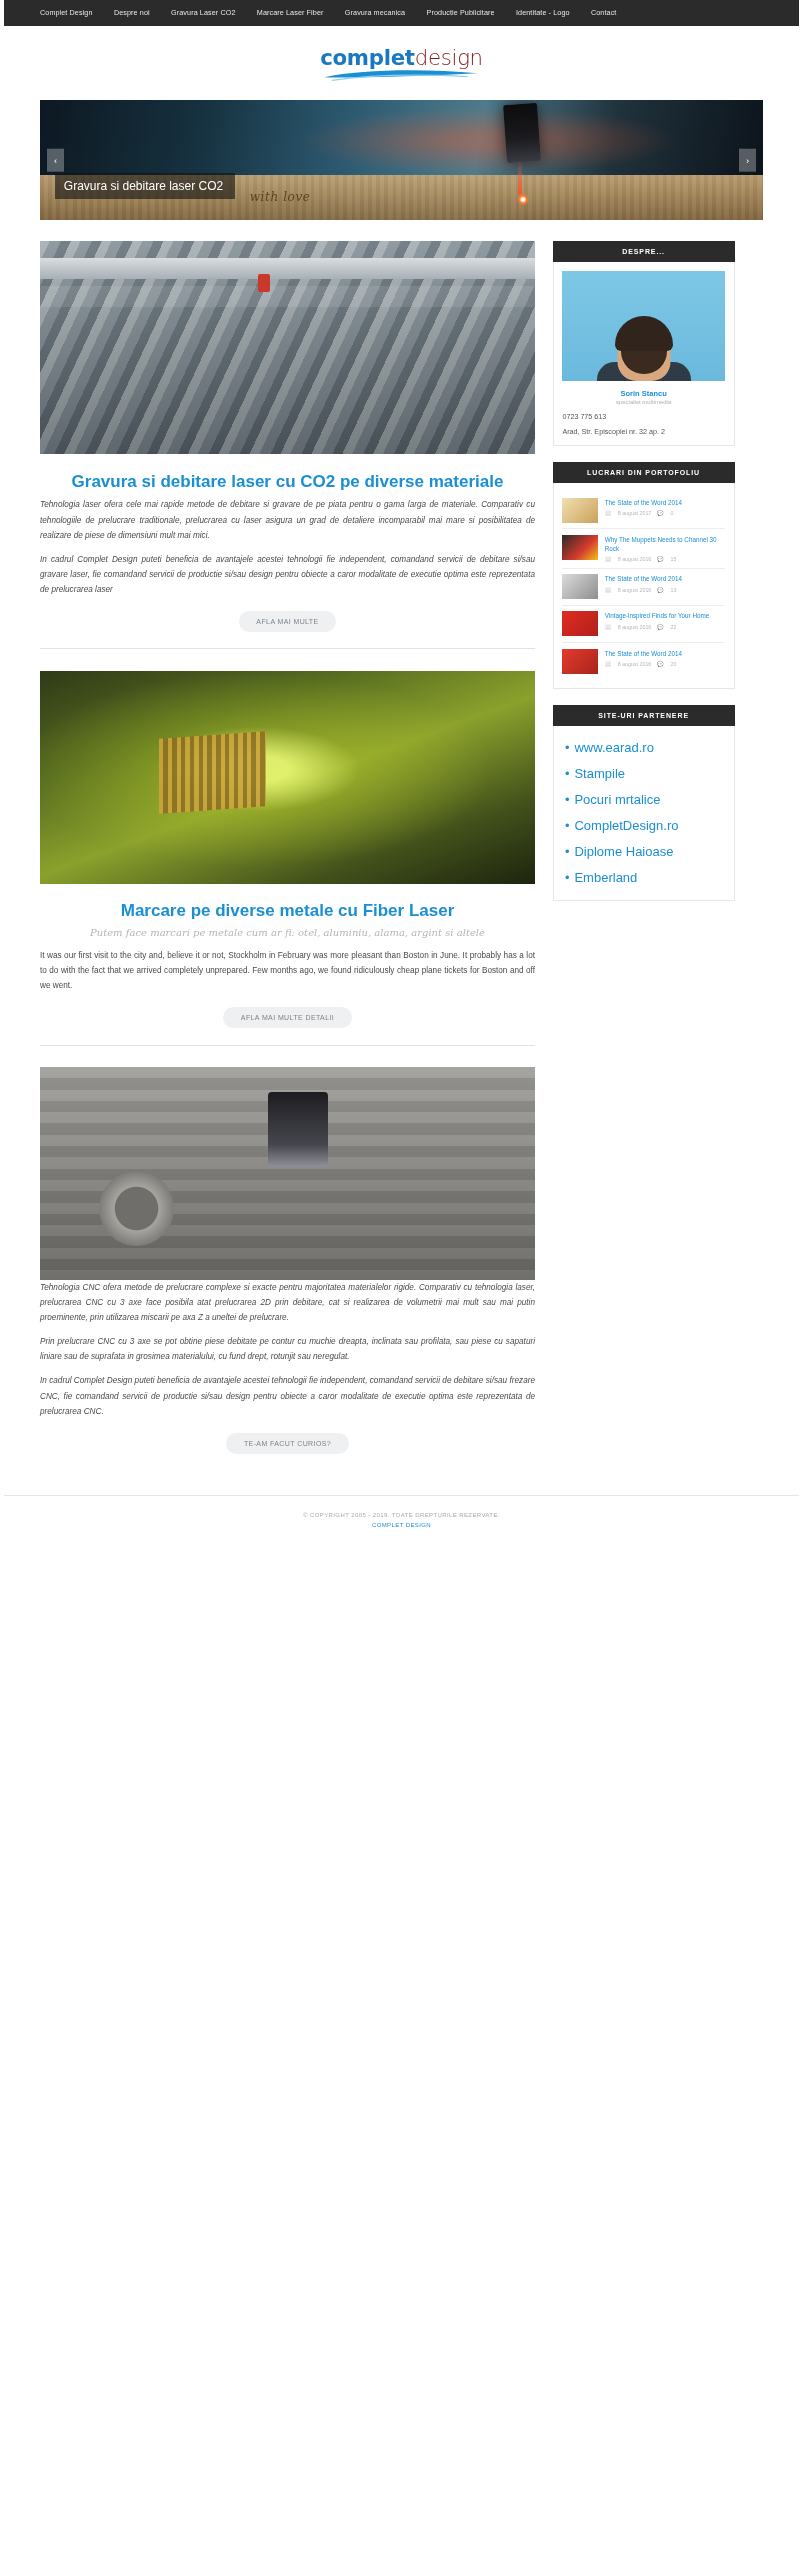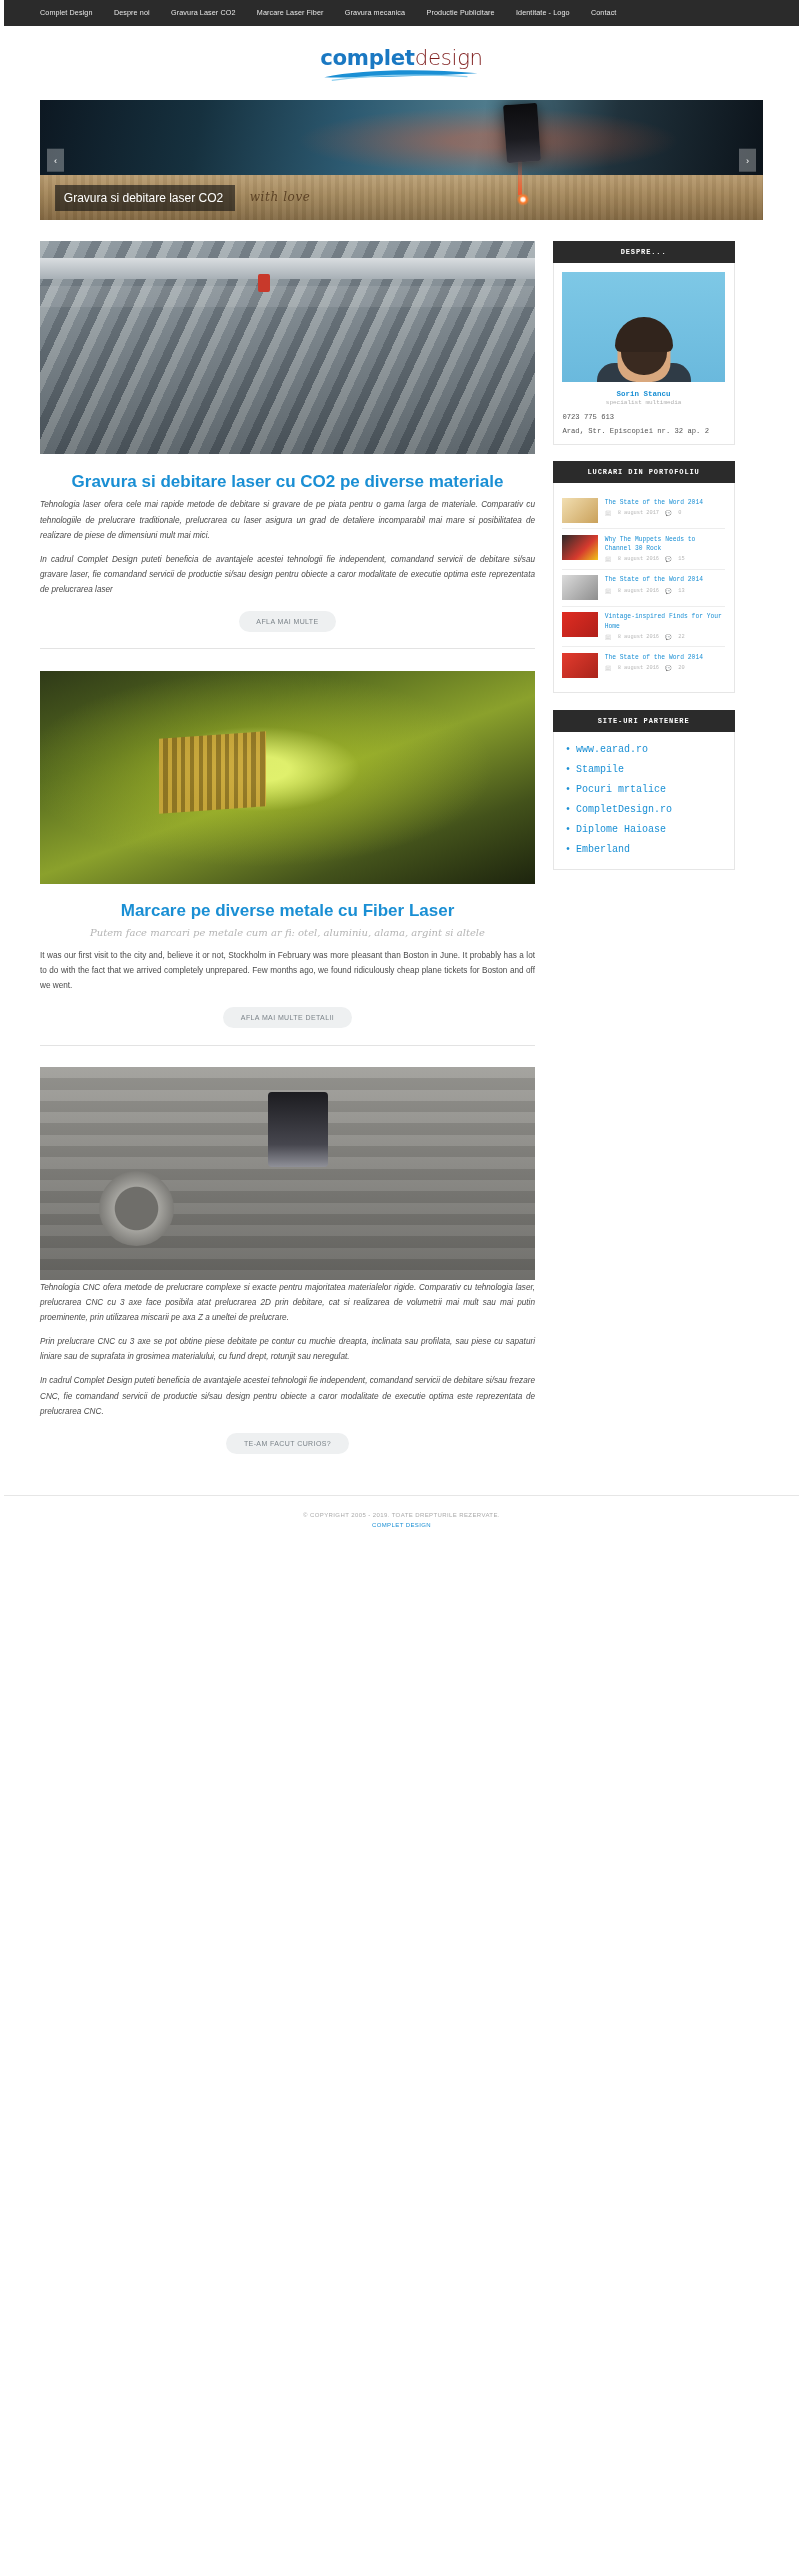--- a/index.html
+++ b/index.html
@@ -96,34 +96,34 @@
     position:absolute; top:50%; transform:translateY(-50%);
     width:17px; height:22.6px;
     background:rgba(255,255,255,.30);
     color:#fff; font-size:9.4px;
     display:flex; align-items:center; justify-content:center;
     cursor:pointer; user-select:none;
   }
   .hero-arrow.left { left:7px; }
   .hero-arrow.right { right:7px; }
   .hero-caption {
-    position:absolute; left:15px; bottom:9px;
+    position:absolute; left:15px; bottom:21px;
     background:rgba(20,20,20,.62);
     color:#fff; font-size:12px;
     padding:5.6px 11.3px 6.3px 8.8px;
   }
 
   
   .content {
     display:flex;
     gap:17.6px;
     margin:21.3px 36px 0 36px;
   }
   .main { width:495px; }
-  .side { width:182px;font-family:Liberation Mono, monospace; }
+  .side { width:182px; }
 
   
   .article { padding-bottom:16.3px; }
   .art-sep { border-bottom:0.6px solid #e3e3e3; margin:0 0 21.3px 0; }
   .art-img { width:100%; height:213px; display:block; }
 
   .img-co2 {
     background:
       linear-gradient(180deg, rgba(255,255,255,.14), rgba(0,0,0,.25)),
       repeating-linear-gradient(115deg, #9fa9ae 0 8.8px, #7e8a92 8.8px 19px, #5f6b74 19px 28px),
@@ -256,21 +256,21 @@
   .t1 { background:linear-gradient(135deg,#f2dfb2,#caa15a); }
   .t2 { background:linear-gradient(135deg,#2a2a2a,#d63a2e 60%,#f0c419); }
   .t3 { background:linear-gradient(135deg,#dcdcdc,#8e8e8e); }
   .t4 { background:linear-gradient(135deg,#e02c22,#b0201a); }
   .t5 { background:linear-gradient(135deg,#e33b2e,#a9241b); }
   .port-txt { flex:1; min-width:0; }
   .port-title { font-size:6.3px; color:#1a8fd4; line-height:1.45; }
   .port-meta { font-size:5.3px; color:#b8b8b8; margin-top:3.1px; display:flex; gap:6.3px; }
 
   .link-list { list-style:none; margin:0; padding:0 0 0 2.5px; }
-  .link-list li { font-size:10px; line-height:2.0; color:#1a8fd4; }
+  .link-list li { font-size:13px; line-height:2.0; color:#1a8fd4; }
   .link-list li:before { content:"•"; color:#1a8fd4; margin-right:5px; }
   .link-list a { color:#1a8fd4; text-decoration:none; }
 
   
   .footer {
     margin-top:25px;
     border-top:0.6px solid #e6e6e6;
     padding:16.3px 0 21.3px 0;
     text-align:center;
   }

